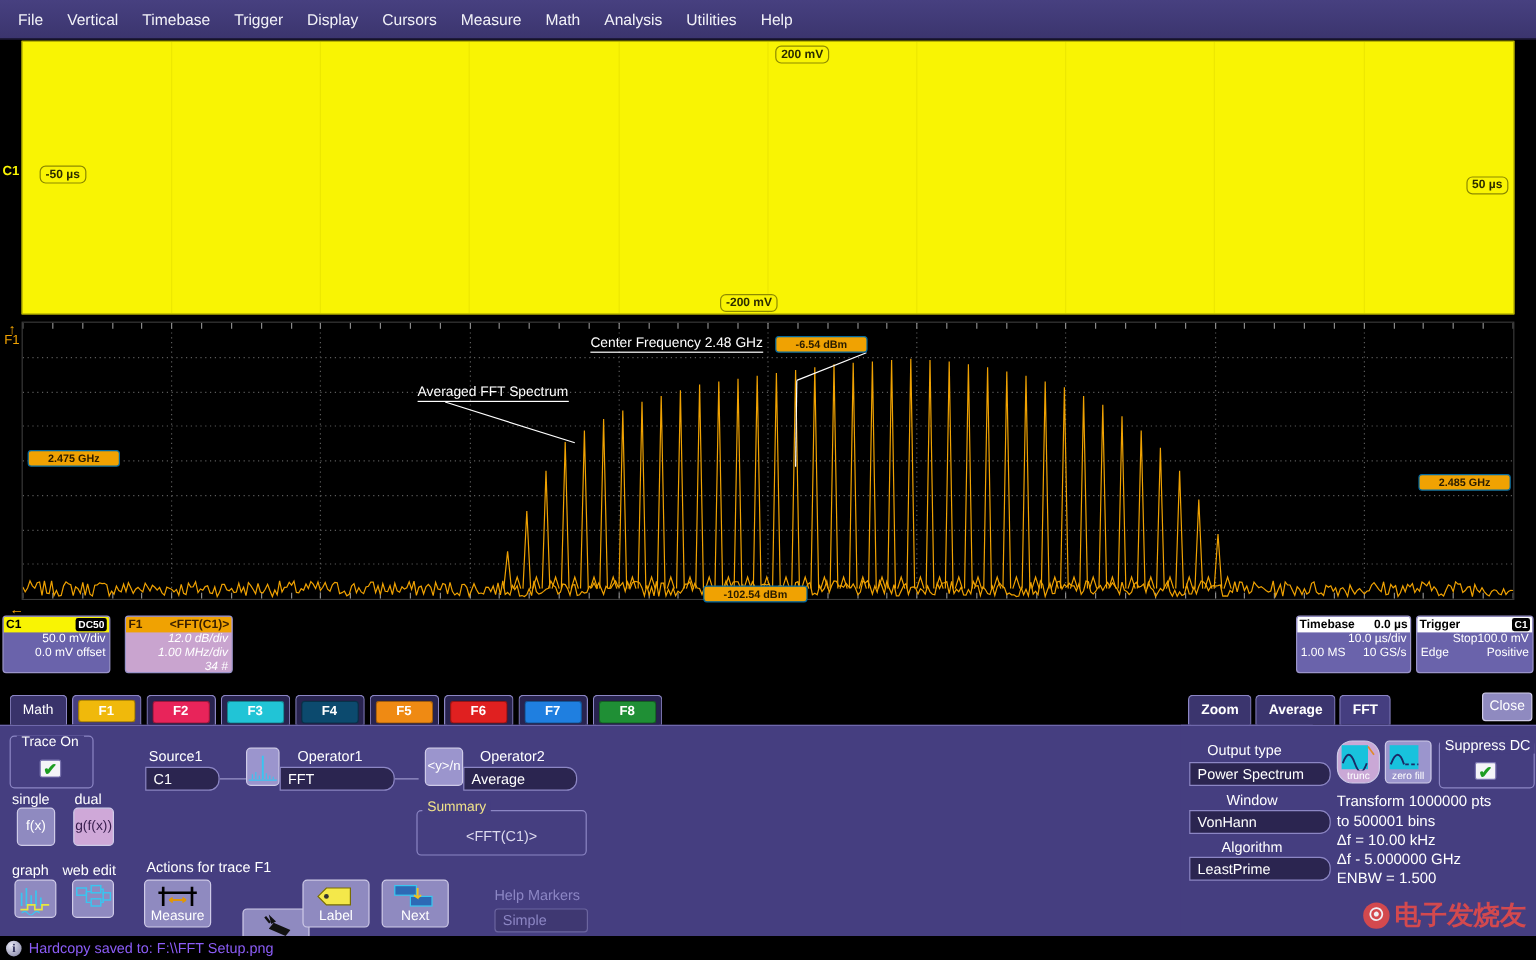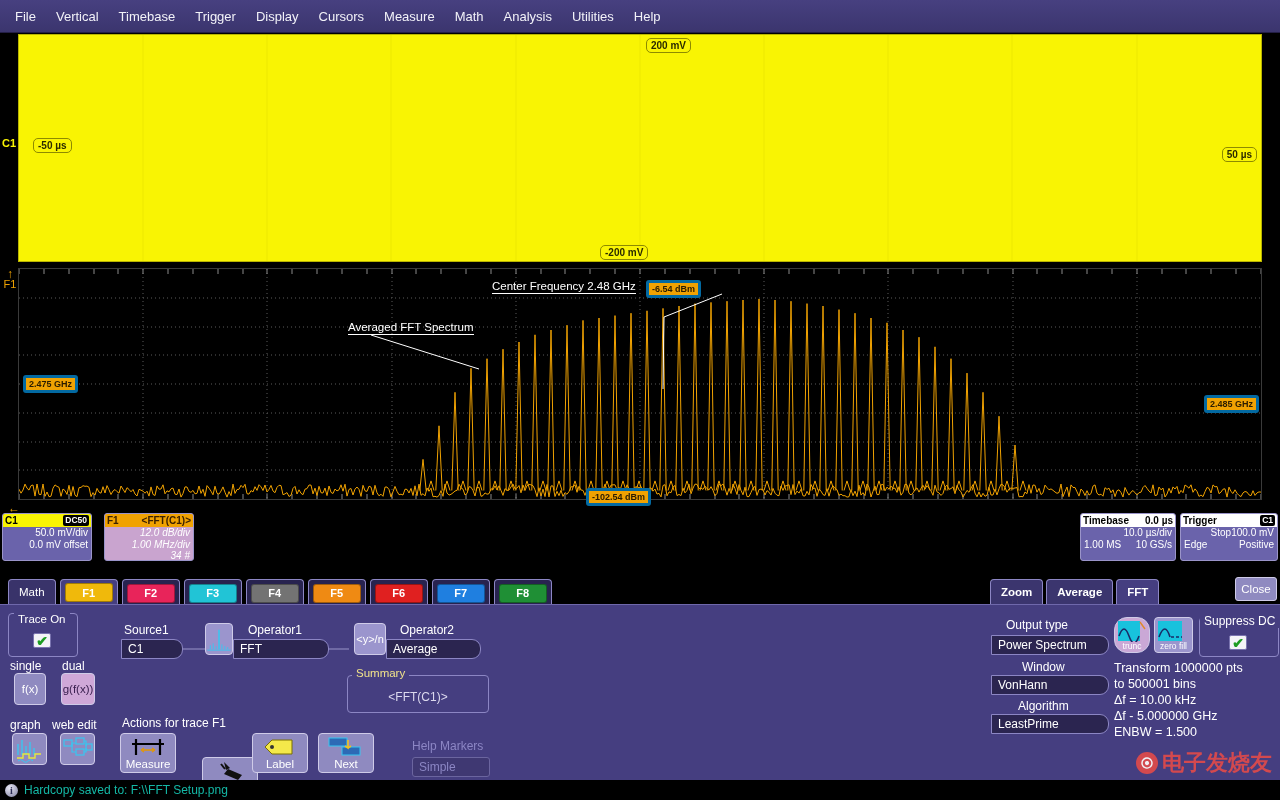--- a/index.html
+++ b/index.html
@@ -34,22 +34,22 @@
     font-weight:bold;
   }
   .ybadge{
     position:absolute; background:#f9f403; color:#2b2b00;
     border:1px solid #8d8a00; border-radius:5px;
     font-size:10px; padding:0 4px; line-height:13px; white-space:nowrap;
     font-weight:bold;
   }
   .obadge{
     position:absolute; background:#f0a202; color:#2a1c00;
-    border:3px solid #0369a1; border-radius:3px;
-    font-size:9px; padding:0 3px; line-height:12px; white-space:nowrap;
+    border:1px solid #0369a1; border-radius:3px;
+    font-size:9px; padding:0 16px; line-height:12px; white-space:nowrap;
     font-weight:bold;
   }
 
   
   #f1grid{
     position:absolute; left:18px; top:268px; width:1244px; height:232px;
     background:#000; border:1px solid #3a3a3a;
   }
   #f1arrow{
     position:absolute; left:3px; top:270px; font-size:11px;
@@ -191,21 +191,21 @@
     position:absolute; left:0; bottom:0; width:1280px; height:20px;
     background:#000; display:flex; align-items:center; padding-left:5px; gap:6px;
   }
   #infoicon{
     width:13px; height:13px; border-radius:50%;
     background:radial-gradient(circle at 35% 30%, #e8e8f4, #7d7da0);
     color:#2a2a55; font-size:10px; font-weight:bold;
     display:flex; align-items:center; justify-content:center;
     font-family:"Liberation Serif", serif;
   }
-  #statustext{ font-size:12px; color:#14b8a6; }
+  #statustext{ font-size:12px; color:#8b5cf6; }
 
   
   #watermark{
     position:absolute; right:8px; bottom:22px;
     color:#e04a4a; font-size:22px; font-weight:bold;
     font-family:"DejaVu Sans", sans-serif; opacity:.92;
     display:flex; align-items:center; gap:4px; pointer-events:none;
   }
   #wmcircle{
     width:22px;height:22px;border-radius:50%;
@@ -527,21 +527,21 @@
   <div class="tabwrap active">
     <div class="fbtn" style="background:#f0b90b;">F1</div>
   </div>
   <div class="tabwrap">
     <div class="fbtn" style="background:#e8245a;">F2</div>
   </div>
   <div class="tabwrap">
     <div class="fbtn" style="background:#21c4d6;">F3</div>
   </div>
   <div class="tabwrap">
-    <div class="fbtn" style="background:#737373;">F4</div>
+    <div class="fbtn" style="background:#0c4a6e;">F4</div>
   </div>
   <div class="tabwrap">
     <div class="fbtn" style="background:#ef8a13;">F5</div>
   </div>
   <div class="tabwrap">
     <div class="fbtn" style="background:#e02020;">F6</div>
   </div>
   <div class="tabwrap">
     <div class="fbtn" style="background:#1f7fe0;">F7</div>
   </div>

